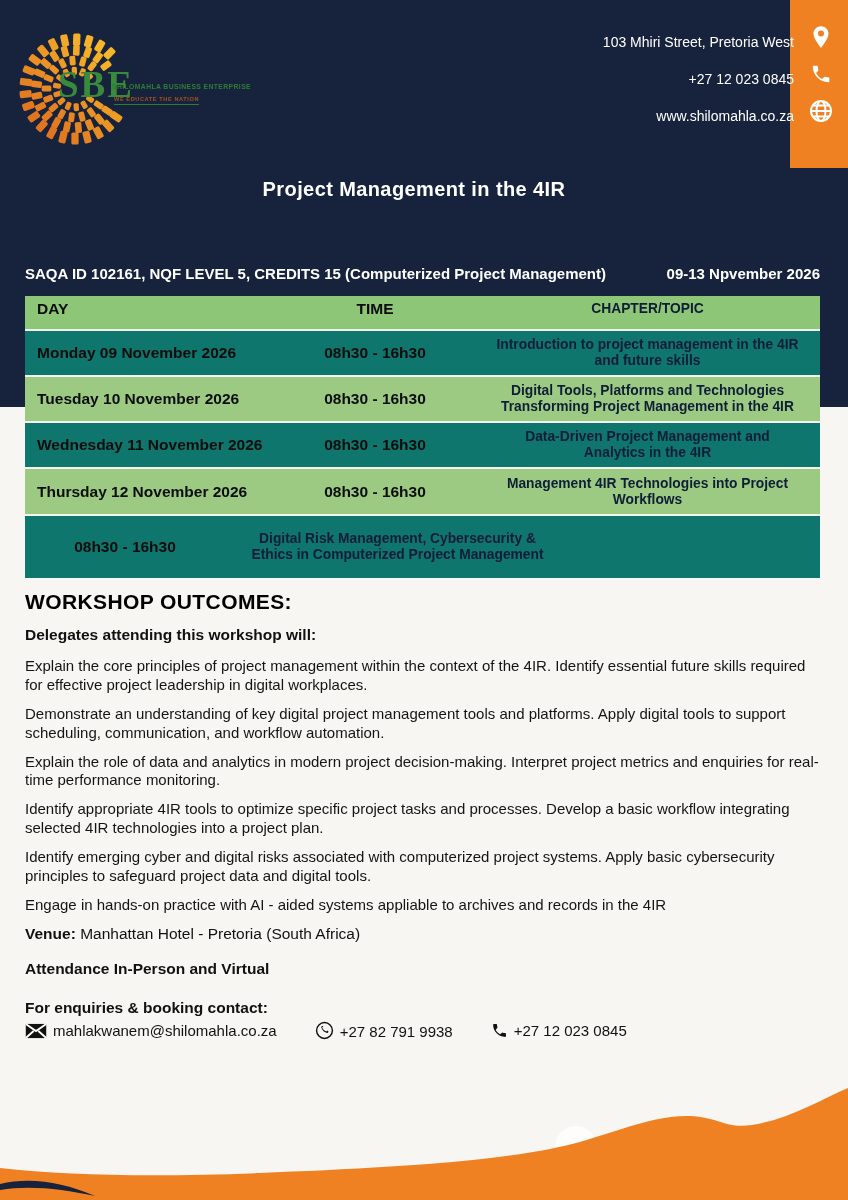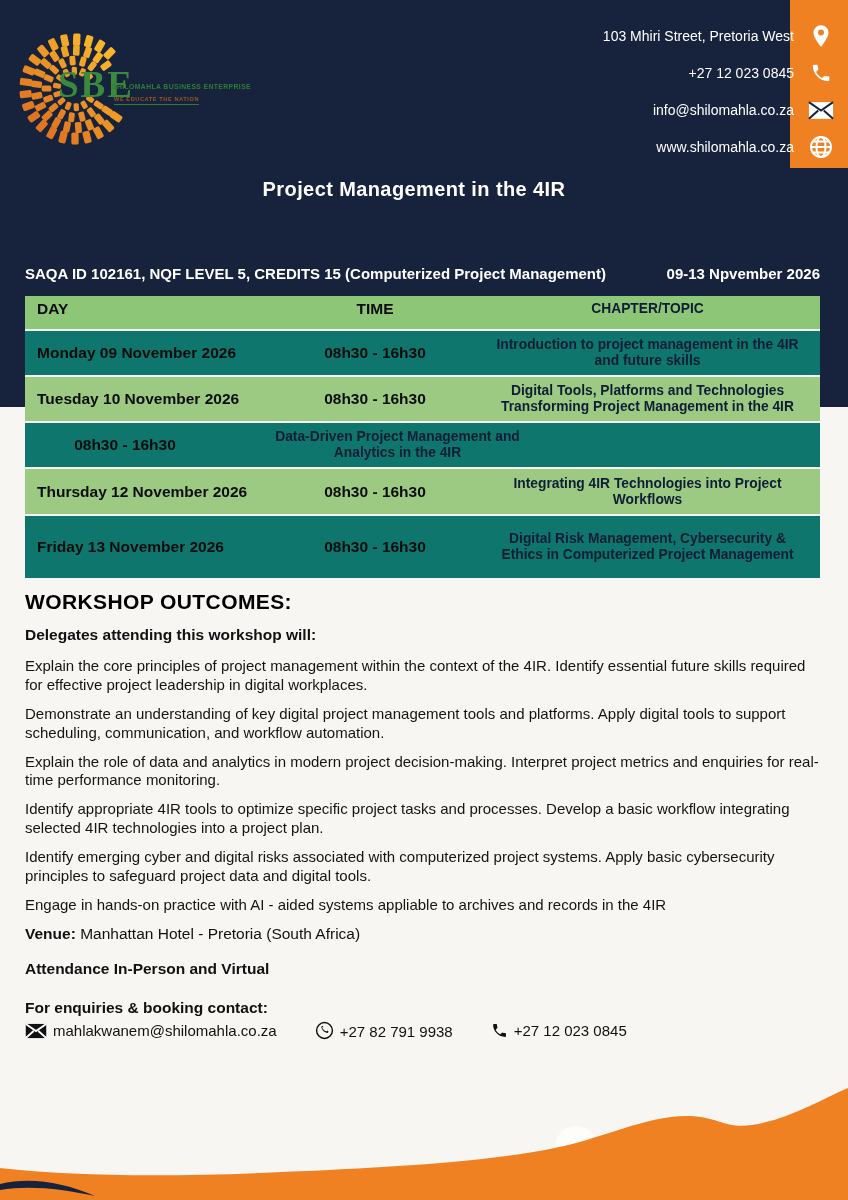--- a/index.html
+++ b/index.html
@@ -14,21 +14,21 @@
   .logo{position:absolute;left:18px;top:32px;width:340px;height:120px;}
   .logo-spiral{position:absolute;left:0;top:0;width:114px;height:114px;}
   .logo-abbr{position:absolute;left:40px;top:34px;font-family:"Liberation Serif",serif;
     font-weight:bold;font-size:37px;color:#3a8a3d;letter-spacing:2px;line-height:1;}
   .logo-name{position:absolute;left:94px;top:51px;font-size:6.8px;font-weight:bold;color:#2e7d34;
     letter-spacing:.4px;white-space:nowrap;}
   .logo-tagline{position:absolute;left:96px;top:64px;font-size:5.6px;font-weight:bold;color:#a4541c;
     letter-spacing:.6px;white-space:nowrap;border-bottom:1px solid #2e7d34;padding-bottom:2px;}
   
   .contacts{position:absolute;top:22px;right:14px;display:flex;flex-direction:column;gap:9px;}
-  .contact-row{display:flex;align-items:center;justify-content:flex-end;height:28px;}
+  .contact-row{display:flex;align-items:flex-end;justify-content:flex-end;height:28px;}
   .contact-row .txt{color:#fff;font-size:14px;margin-right:14px;}
   .contact-row .ic{width:26px;height:26px;display:flex;align-items:center;justify-content:center;}
   .contact-row .ic svg{display:block;}
   
   .flyer-title{position:absolute;top:178px;left:4px;width:820px;text-align:center;color:#fff;
     font-size:20px;font-weight:bold;letter-spacing:.4px;}
   
   .saqa{position:absolute;top:265px;left:25px;right:28px;display:flex;justify-content:space-between;
     color:#fff;font-size:15px;font-weight:bold;}
   
@@ -152,29 +152,20 @@
     </div>
     <div class="contact-row">
       <span class="txt">+27 12 023 0845</span>
       <span class="ic">
         <svg width="22" height="22" viewBox="0 0 24 24">
             <path fill="#fff" d="M6.6 10.8c1.4 2.8 3.8 5.1 6.6 6.6l2.2-2.2c.3-.3.7-.4 1-.2 1.2.4 2.4.6 3.7.6.6 0 1 .4 1 1V20c0 .6-.4 1-1 1C10.8 21 3 13.2 3 3.9c0-.6.4-1 1-1h3.5c.6 0 1 .4 1 1 0 1.3.2 2.5.6 3.7.1.3 0 .7-.3 1l-2.2 2.2z"></path>
           </svg>
       </span>
     </div>
     <div class="contact-row">
-      <span class="txt">info@shilomahla.co.za</span>
-      <span class="ic">
-        <svg width="26" height="19" viewBox="0 0 28 20">
-            <rect x="1" y="1" width="26" height="18" fill="#fff"></rect>
-            <path d="M1 1l13 9L27 1M1 19l10-9M27 19l-10-9" stroke="#17223d" stroke-width="2.2" fill="none"></path>
-          </svg>
-      </span>
-    </div>
-    <div class="contact-row">
       <span class="txt">www.shilomahla.co.za</span>
       <span class="ic">
         <svg width="24" height="24" viewBox="0 0 24 24">
             <g stroke="#fff" stroke-width="2" fill="none">
               <circle cx="12" cy="12" r="10"></circle>
               <ellipse cx="12" cy="12" rx="4.5" ry="10"></ellipse>
               <path d="M2 12h20M3.5 6.5h17M3.5 17.5h17"></path>
             </g>
           </svg>
       </span>
@@ -199,30 +190,30 @@
     <div class="c-day">Monday 09 November 2026</div>
     <div class="c-time">08h30 - 16h30</div>
     <div class="c-topic">Introduction to project management in the 4IR and future skills</div>
   </div>
   <div class="t-row row-med h-tue">
     <div class="c-day">Tuesday 10 November 2026</div>
     <div class="c-time">08h30 - 16h30</div>
     <div class="c-topic">Digital Tools, Platforms and Technologies Transforming Project Management in the 4IR</div>
   </div>
   <div class="t-row row-light h-wed">
+    <div class="c-day">Wednesday 11 November 2026</div>
     <div class="c-time">08h30 - 16h30</div>
     <div class="c-topic">Data-Driven Project Management and Analytics in the 4IR</div>
   </div>
   <div class="t-row row-med h-thu">
     <div class="c-day">Thursday 12 November 2026</div>
     <div class="c-time">08h30 - 16h30</div>
-    <div class="c-topic">Integrating 4IR Technologies into Project Workflows</div>
+    <div class="c-topic">Management 4IR Technologies into Project Workflows</div>
   </div>
   <div class="t-row row-light h-fri">
-    <div class="c-day">Friday 13 November 2026</div>
     <div class="c-time">08h30 - 16h30</div>
     <div class="c-topic">Digital Risk Management, Cybersecurity &amp; Ethics in Computerized Project Management</div>
   </div>
 </div>
 
 <div class="content">
   <h2 class="outcomes-heading">WORKSHOP OUTCOMES:</h2>
   <p class="intro">Delegates attending this workshop will:</p>
   <p class="para">Explain the core principles of project management within the context of the 4IR. Identify essential future skills required for effective project leadership in digital workplaces.</p>
   <p class="para">Demonstrate an understanding of key digital project management tools and platforms. Apply digital tools to support scheduling, communication, and workflow automation.</p>

